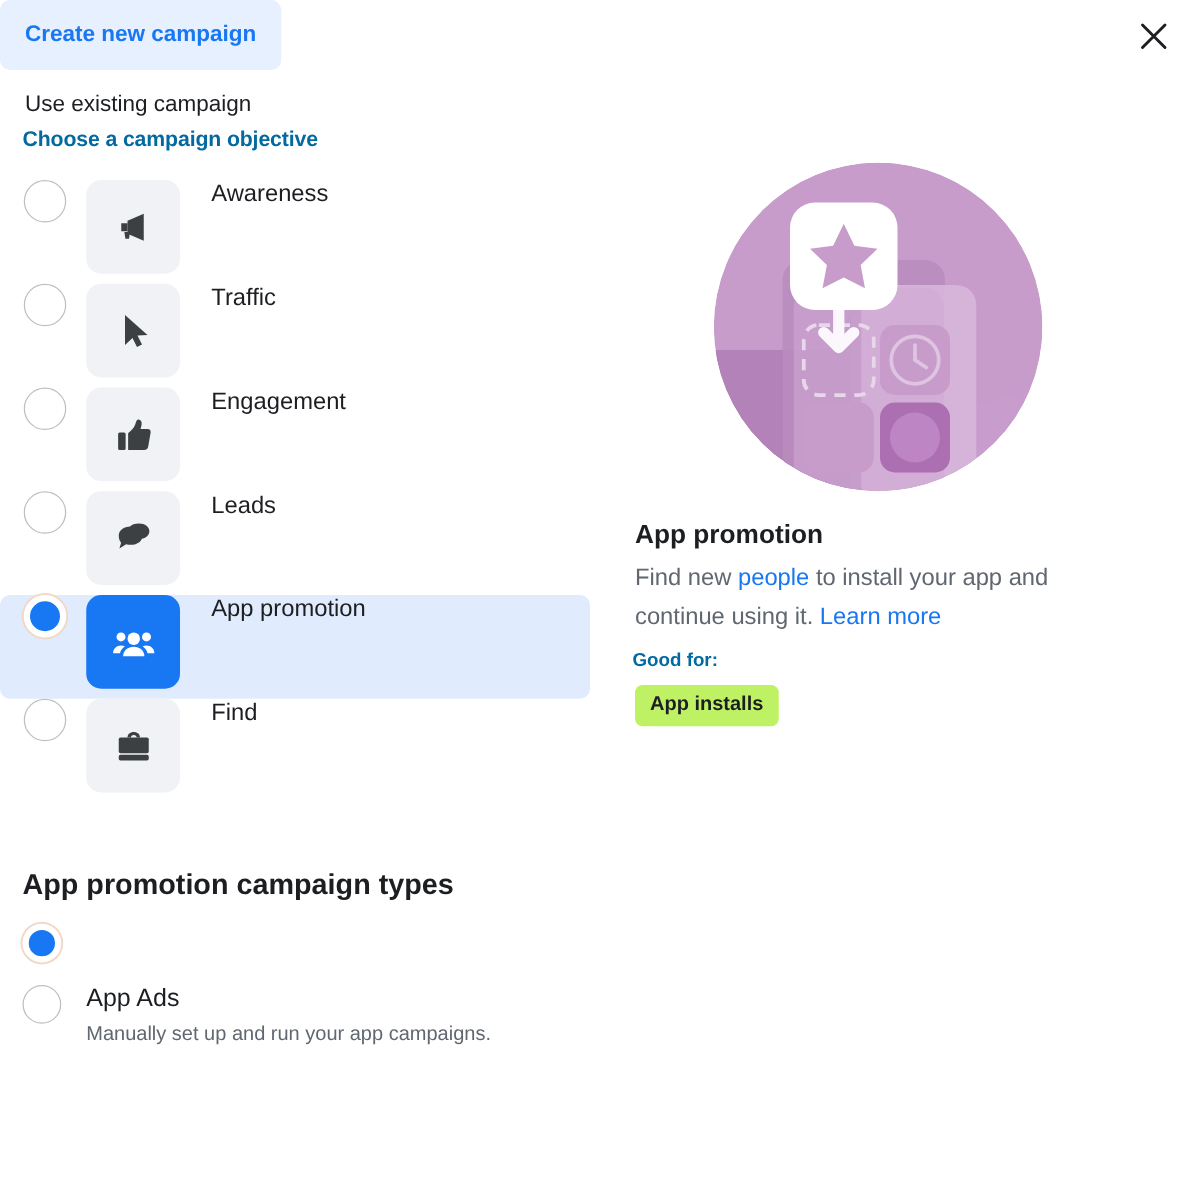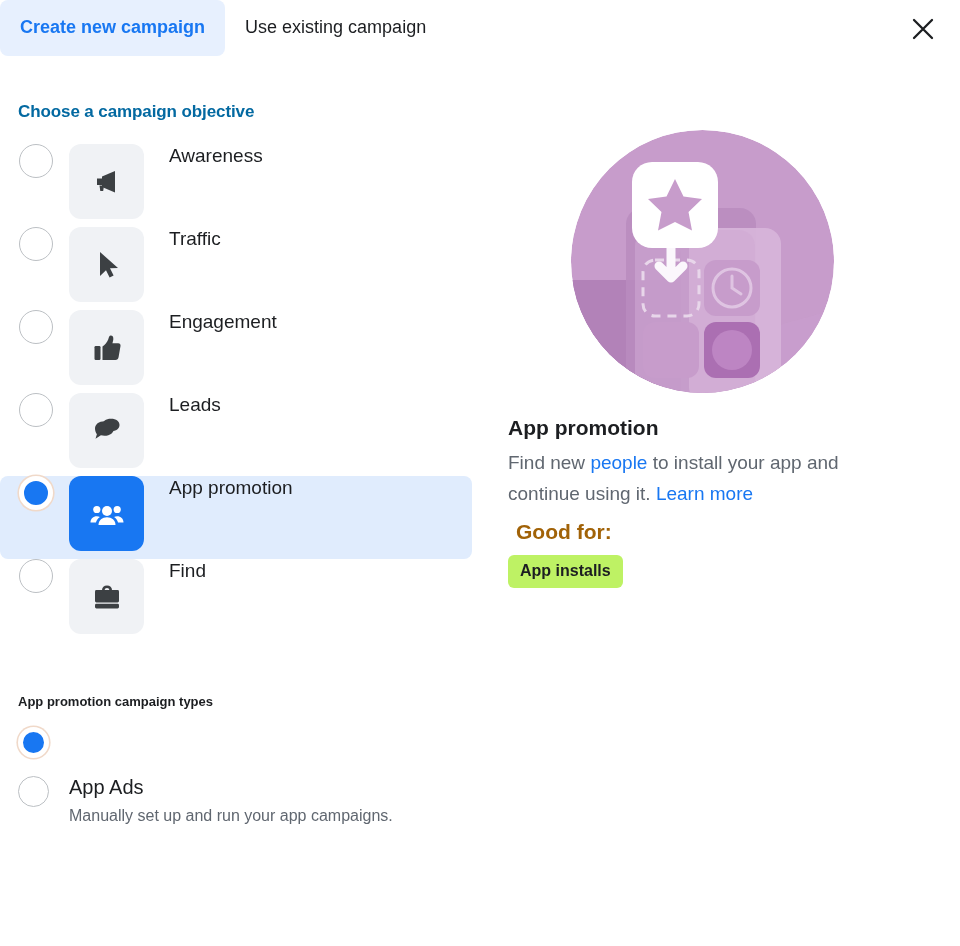--- a/index.html
+++ b/index.html
@@ -17,20 +17,21 @@
   }
 
   
   .header {
     position: relative;
     height: 56px;
   }
   .tabs {
     display: flex;
     align-items: flex-start;
+    flex-direction: column;
   }
   .tab {
     font-size: 18px;
     font-weight: 700;
     padding: 16px 20px 18px 20px;
     border-radius: 8px;
     cursor: pointer;
     white-space: nowrap;
     line-height: 22px;
   }
@@ -159,46 +160,46 @@
     line-height: 31px;
     margin-top: 7px;
     margin-left: 2px;
     max-width: 404px;
   }
   .link {
     color: #1877f2;
     cursor: pointer;
   }
   .good-for {
-    font-size: 21px;
-    font-weight: 700;
-    color: #a16207;
+    font-size: 15px;
+    font-weight: 700;
+    color: #0369a1;
     margin-top: 11px;
-    margin-left: 10px;
+    margin-left: 0;
   }
   .badge {
     display: inline-block;
     background: #bef264;
     color: #1c1e21;
     font-size: 16px;
     font-weight: 700;
     padding: 7px 12px 8px 12px;
     border-radius: 6px;
     margin-top: 11px;
     margin-left: 2px;
   }
   .badge-row { display: block; }
 
   
   .campaign-types {
     margin-top: 52px;
     padding-left: 18px;
   }
   .ct-title {
-    font-size: 13px;
+    font-size: 23px;
     font-weight: 700;
     color: #1c1e21;
   }
   .ct-option {
     display: flex;
     align-items: flex-start;
     margin-top: 17px;
     cursor: pointer;
   }
   .ct-radio {

